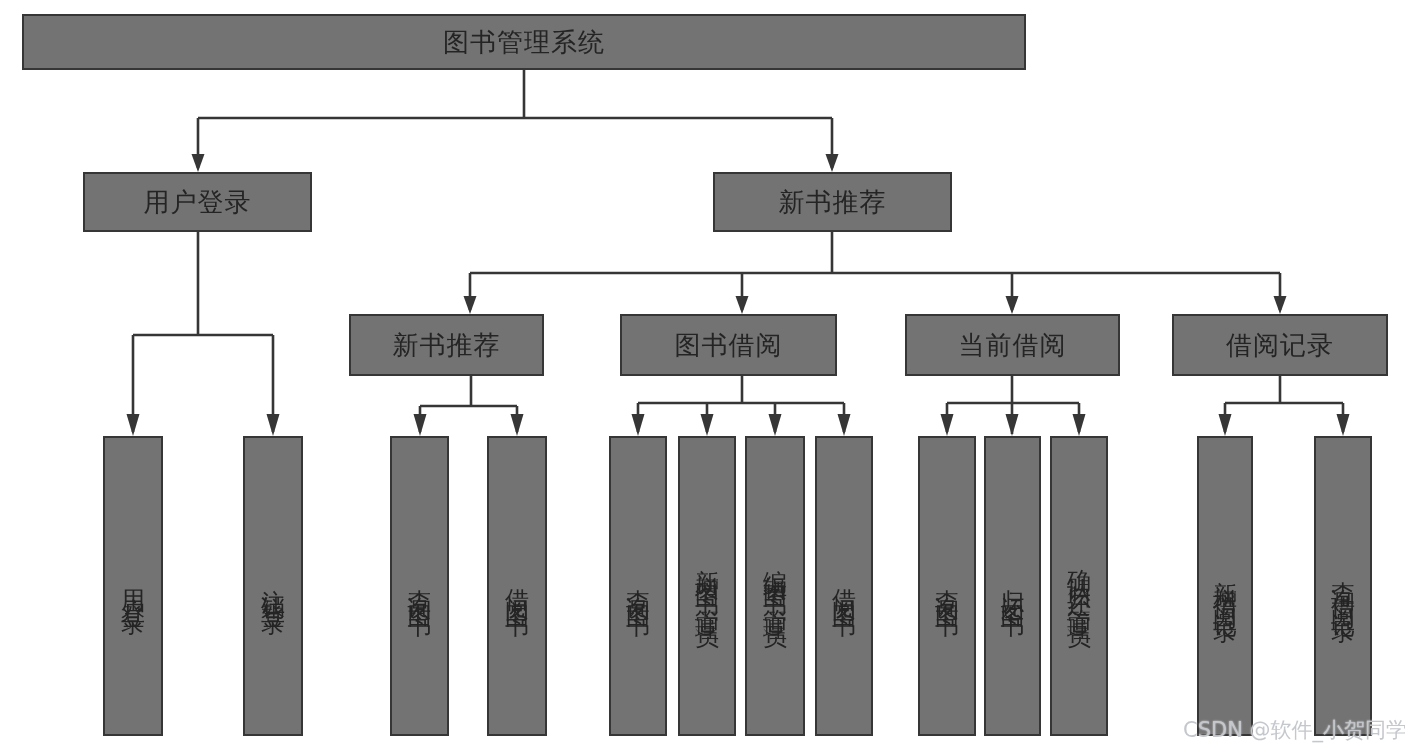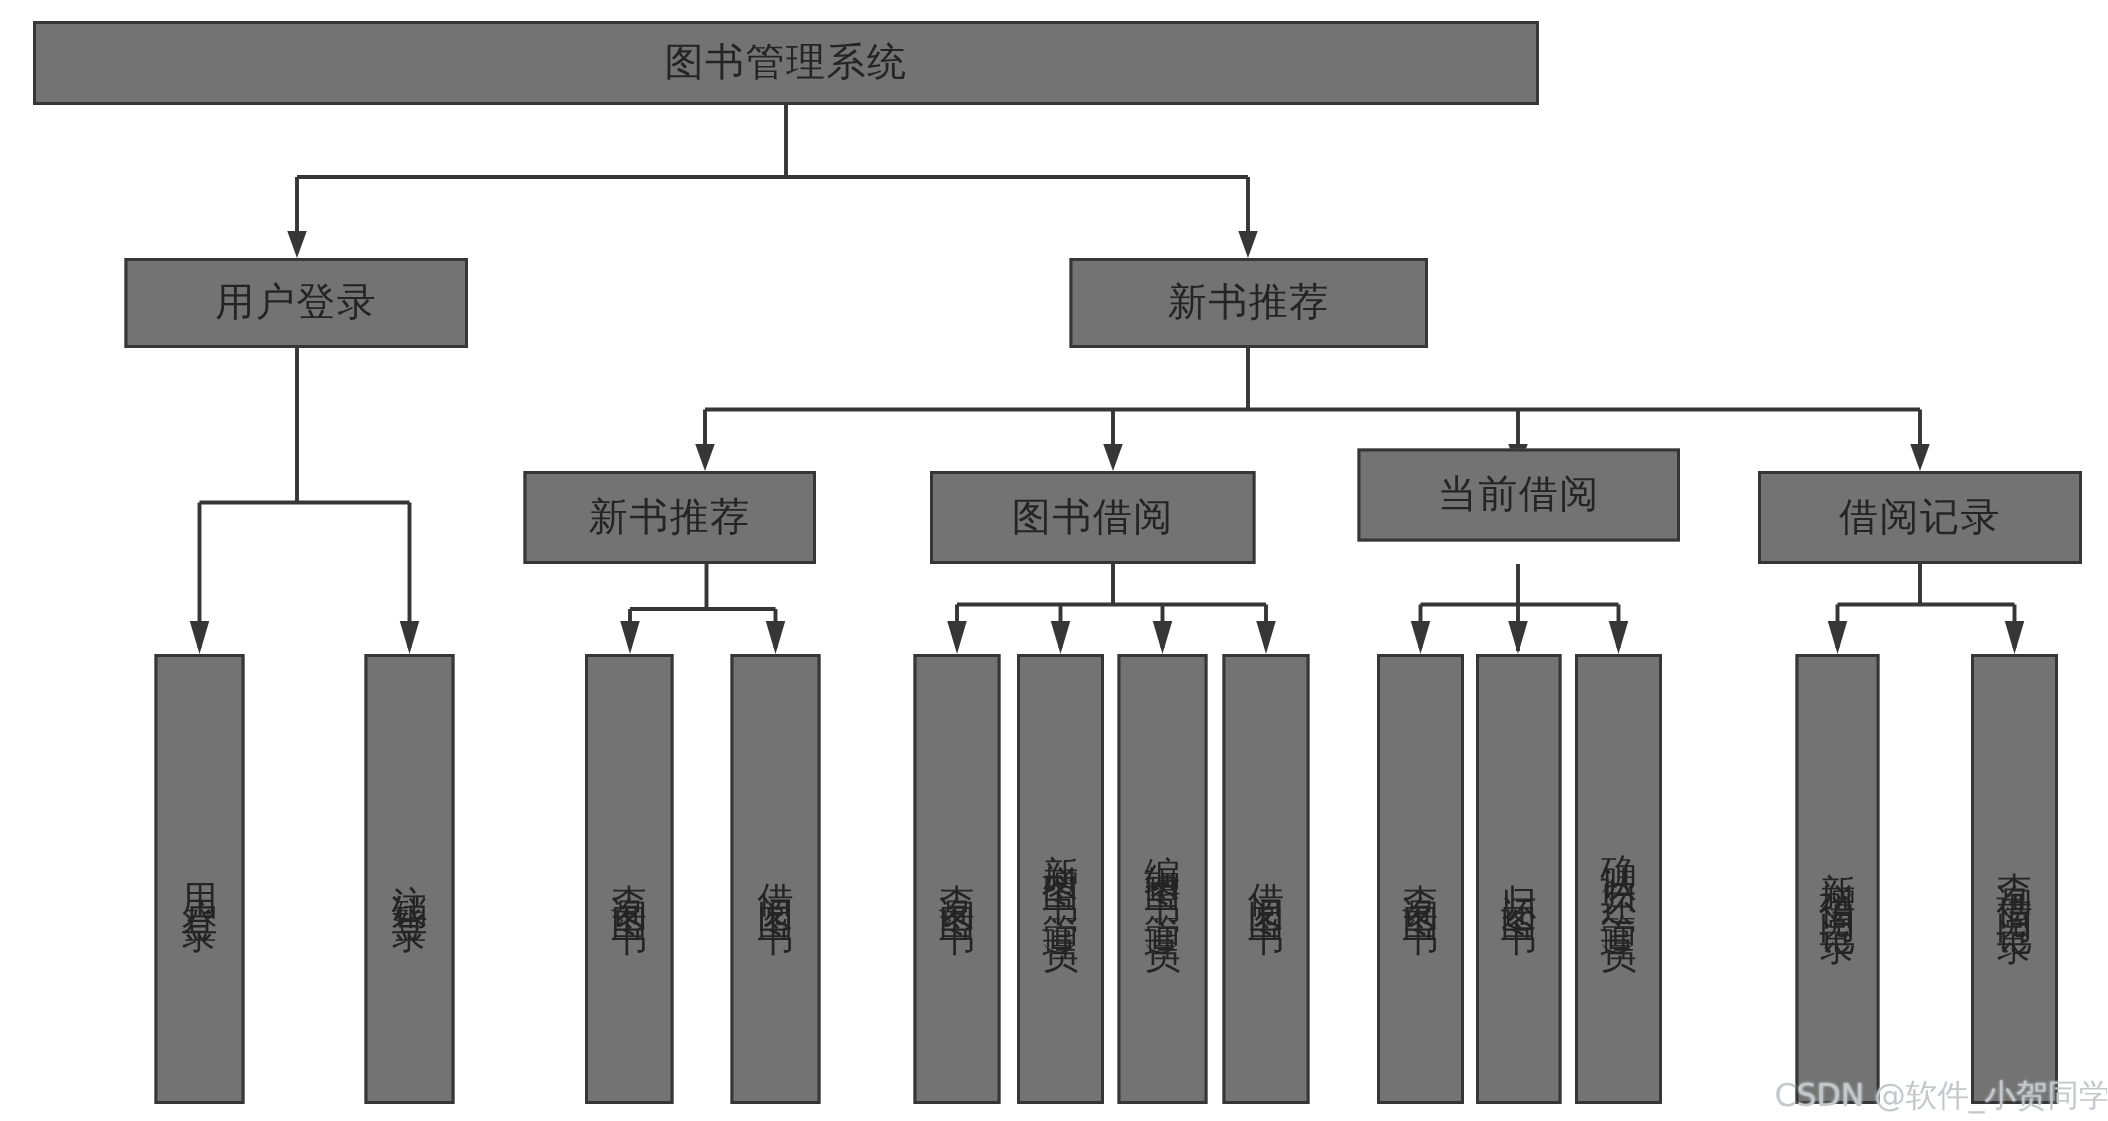--- a/index.html
+++ b/index.html
@@ -101,21 +101,21 @@
     <path class="ar" d="M1336.5 414 L1349.5 414 L1343 436 Z"></path>
   </svg>
 
   <div class="box h" style="left:22px;top:14px;width:1004px;height:56px">图书管理系统</div>
 
   <div class="box h" style="left:83px;top:172px;width:229px;height:60px">用户登录</div>
   <div class="box h" style="left:713px;top:172px;width:239px;height:60px">新书推荐</div>
 
   <div class="box h" style="left:349px;top:314px;width:195px;height:62px">新书推荐</div>
   <div class="box h" style="left:620px;top:314px;width:217px;height:62px">图书借阅</div>
-  <div class="box h" style="left:905px;top:299px;width:215px;height:62px">当前借阅</div>
+  <div class="box h" style="left:905px;top:314px;width:215px;height:62px">当前借阅</div>
   <div class="box h" style="left:1172px;top:314px;width:216px;height:62px">借阅记录</div>
 
   <div class="box v" style="left:103px;top:436px;width:60px;height:300px">用户登录</div>
   <div class="box v" style="left:243px;top:436px;width:60px;height:300px">注销登录</div>
 
   <div class="box v" style="left:390px;top:436px;width:59px;height:300px">查询图书</div>
   <div class="box v" style="left:487px;top:436px;width:60px;height:300px">借阅图书</div>
 
   <div class="box v" style="left:609px;top:436px;width:58px;height:300px">查询图书</div>
   <div class="box v" style="left:678px;top:436px;width:58px;height:300px">新增图书（管理员）</div>

